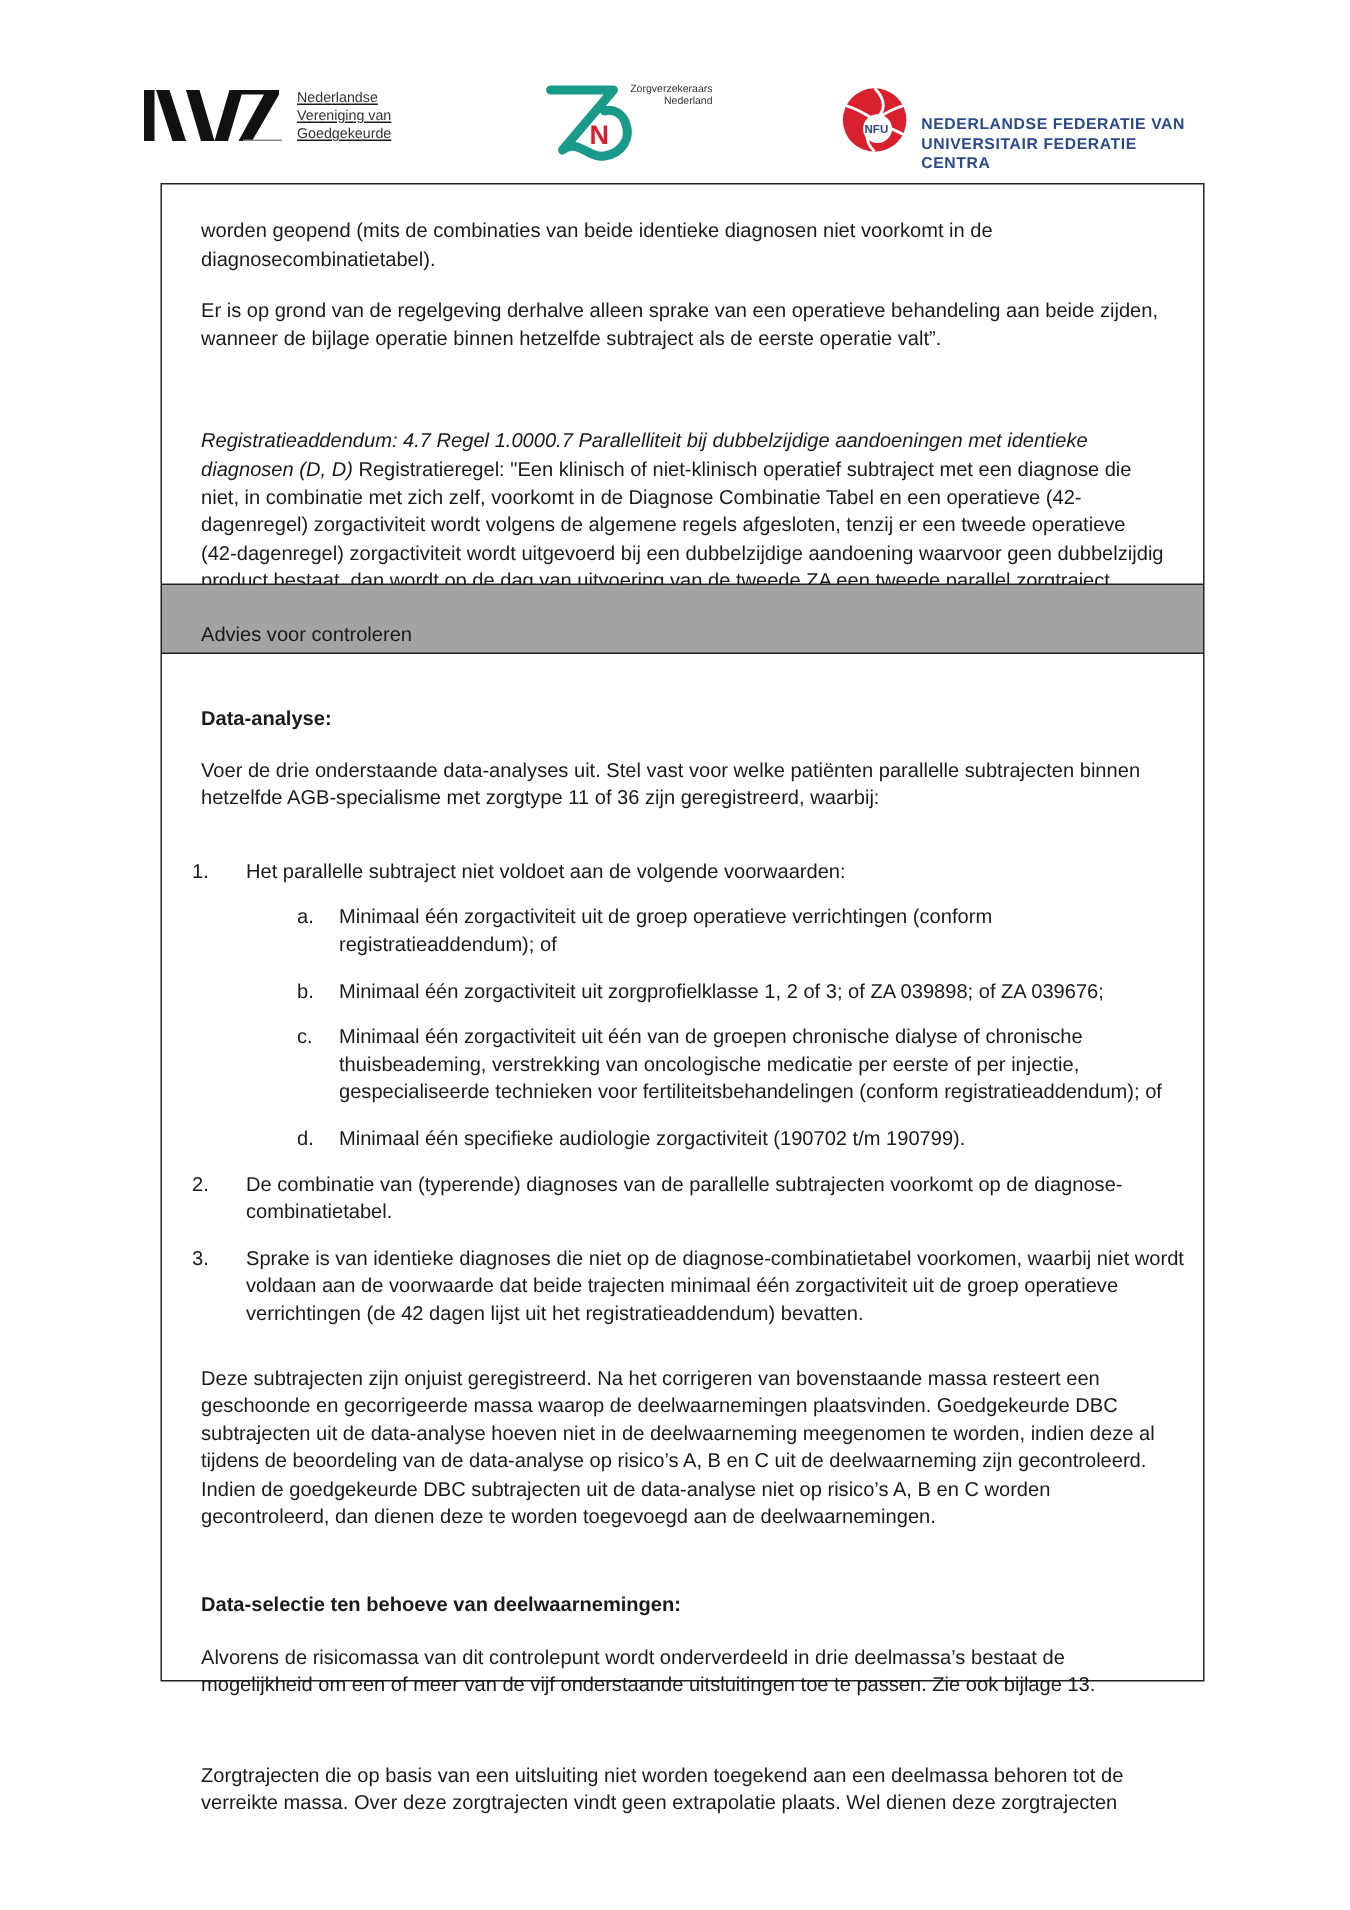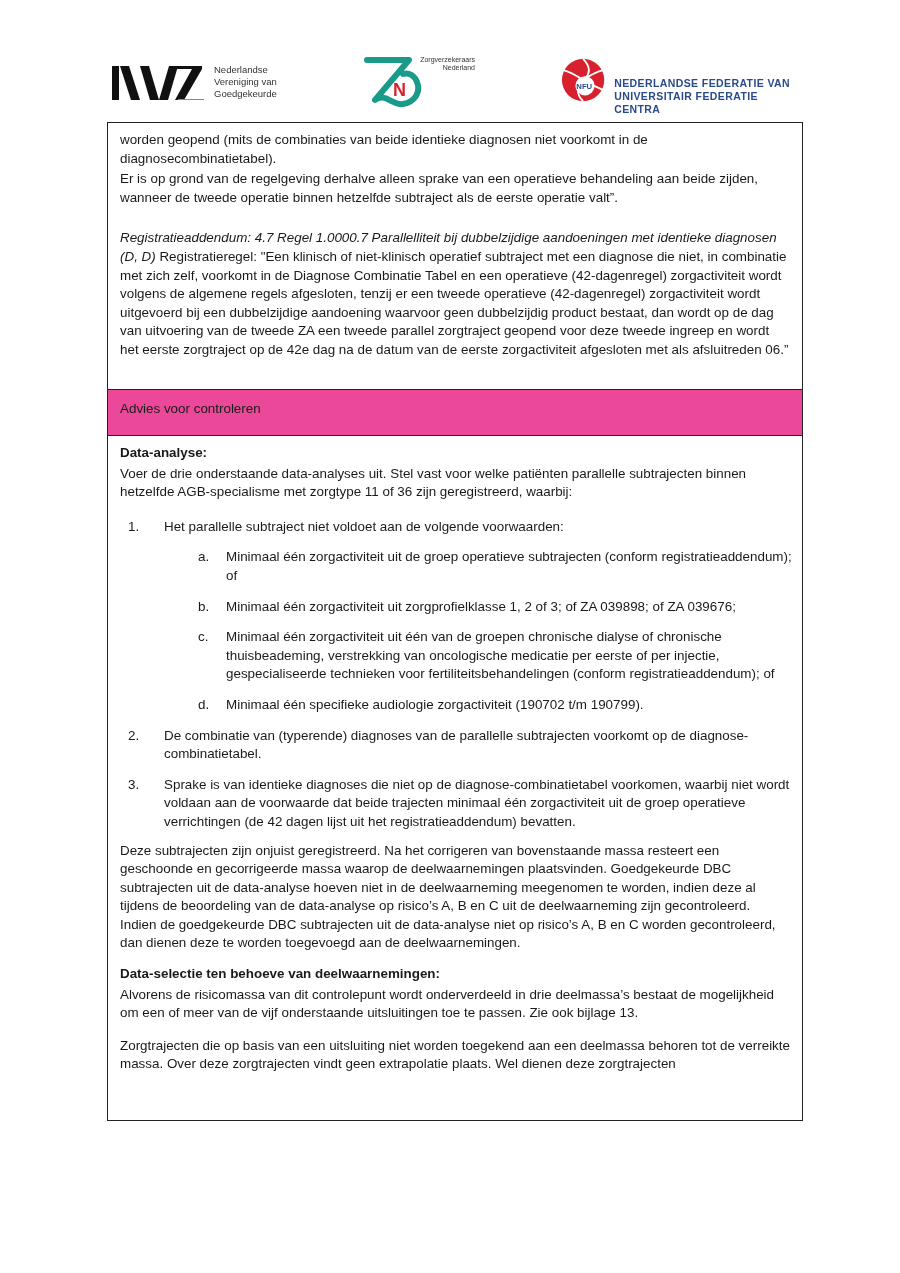--- a/index.html
+++ b/index.html
@@ -1,31 +1,31 @@
 <!DOCTYPE html>
 <html><head>
 <meta charset="utf-8">
 <style>
   html, body { margin: 0; padding: 0; background: #ffffff; }
   body { width: 900px; height: 1273px; position: relative; font-family: "Liberation Sans", sans-serif; color: #1a1a1a; }
   .header { position: absolute; top: 50px; left: 0; width: 900px; height: 60px; }
-  .logo-nvz { position: absolute; left: 112px; top: 10px; width: 180px; height: 40px; display: flex; align-items: flex-end; }
+  .logo-nvz { position: absolute; left: 96px; top: 10px; width: 180px; height: 40px; display: flex; align-items: flex-start; text-decoration: underline; }
   .nvz-mark { width: 92px; height: 34px; position: relative; }
   .nvz-text { margin-left: 10px; font-size: 9.5px; line-height: 12px; color: #333; }
   .logo-zn { position: absolute; left: 363px; top: 4px; width: 120px; height: 54px; }
   .zn-text { position: absolute; left: 52px; top: 2px; font-size: 7px; line-height: 8px; color: #333; text-align: right; width: 60px; }
   .logo-nfu { position: absolute; left: 560px; top: 6px; width: 240px; height: 48px; display: flex; align-items: center; }
   .nfu-text { margin-left: 8px; font-size: 10.5px; line-height: 13px; color: #2a4a8a; font-weight: bold; letter-spacing: 0.4px; margin-top: 32px; }
 
   .table { position: absolute; left: 107px; top: 122px; width: 696px; height: 999px; border: 1.5px solid #222; box-sizing: border-box; }
   .cell { position: relative; box-sizing: border-box; padding: 6px 10px 0 10px; font-size: 13.4px; line-height: 18.6px; }
   .cell1 { height: 267px; border-bottom: 1.5px solid #222; }
-  .cell-head { height: 46px; background: #ec4899; border-bottom: 1.5px solid #222; padding-top: 8px; }
-  .cell3 { padding-top: 6px; }
-  p { margin: 2px; }
+  .cell-head { height: 46px; background: #a3a3a3; border-bottom: 1.5px solid #222; padding-top: 8px; }
+  .cell3 { padding-top: 18px; }
+  p { margin: 16px; }
   .gap { height: 18px; }
   .it { font-style: italic; }
   .b { font-weight: bold; }
   .li { display: flex; }
   .num { width: 36px; flex: none; padding-left: 10px; }
   .sub { display: flex; margin-left: 80px; }
   .sublet { width: 28px; flex: none; }
 </style>
 </head>
 <body>
@@ -74,42 +74,42 @@
     <div class="nfu-text">
       <div>NEDERLANDSE FEDERATIE VAN</div>
       <div>UNIVERSITAIR FEDERATIE CENTRA</div>
     </div>
   </div>
 </div>
 
 <div class="table">
   <div class="cell cell1">
     <p>worden geopend (mits de combinaties van beide identieke diagnosen niet voorkomt in de diagnosecombinatietabel).</p>
-    <p>Er is op grond van de regelgeving derhalve alleen sprake van een operatieve behandeling aan beide zijden, wanneer de tweede operatie binnen hetzelfde subtraject als de eerste operatie valt”.</p>
+    <p>Er is op grond van de regelgeving derhalve alleen sprake van een operatieve behandeling aan beide zijden, wanneer de bijlage operatie binnen hetzelfde subtraject als de eerste operatie valt”.</p>
     <div class="gap"></div>
     <p><span class="it">Registratieaddendum: 4.7 Regel 1.0000.7 Parallelliteit bij dubbelzijdige aandoeningen met identieke diagnosen (D, D)</span><span> Registratieregel: "Een klinisch of niet-klinisch operatief subtraject met een diagnose die niet, in combinatie met zich zelf, voorkomt in de Diagnose Combinatie Tabel en een operatieve (42-dagenregel) zorgactiviteit wordt volgens de algemene regels afgesloten, tenzij er een tweede operatieve (42-dagenregel) zorgactiviteit wordt uitgevoerd bij een dubbelzijdige aandoening waarvoor geen dubbelzijdig product bestaat, dan wordt op de dag van uitvoering van de tweede ZA een tweede parallel zorgtraject geopend voor deze tweede ingreep en wordt het eerste zorgtraject op de 42e dag na de datum van de eerste zorgactiviteit afgesloten met als afsluitreden 06.”</span></p>
   </div>
 
   <div class="cell cell-head">
     <p>Advies voor controleren</p>
   </div>
 
   <div class="cell cell3">
     <p class="b">Data-analyse:</p>
     <p>Voer de drie onderstaande data-analyses uit. Stel vast voor welke patiënten parallelle subtrajecten binnen hetzelfde AGB-specialisme met zorgtype 11 of 36 zijn geregistreerd, waarbij:</p>
     <div style="height:14px"></div>
 
     <div class="li">
       <span class="num">1.</span>
       <span>Het parallelle subtraject niet voldoet aan de volgende voorwaarden:</span>
     </div>
     <div style="height:12px"></div>
     <div class="sub">
       <span class="sublet">a.</span>
-      <span>Minimaal één zorgactiviteit uit de groep operatieve subtrajecten (conform registratieaddendum); of</span>
+      <span>Minimaal één zorgactiviteit uit de groep operatieve verrichtingen (conform registratieaddendum); of</span>
     </div>
     <div style="height:12px"></div>
     <div class="sub">
       <span class="sublet">b.</span>
       <span>Minimaal één zorgactiviteit uit zorgprofielklasse 1, 2 of 3; of ZA 039898; of ZA 039676;</span>
     </div>
     <div style="height:12px"></div>
     <div class="sub">
       <span class="sublet">c.</span>
       <span>Minimaal één zorgactiviteit uit één van de groepen chronische dialyse of chronische thuisbeademing, verstrekking van oncologische medicatie per eerste of per injectie, gespecialiseerde technieken voor fertiliteitsbehandelingen (conform registratieaddendum); of</span>

